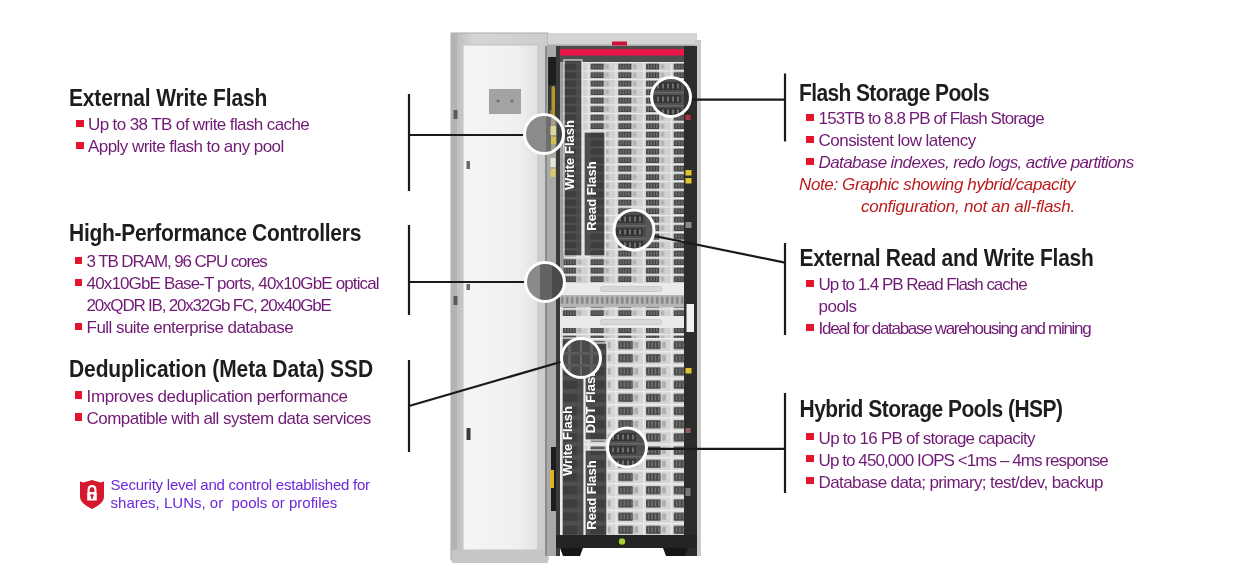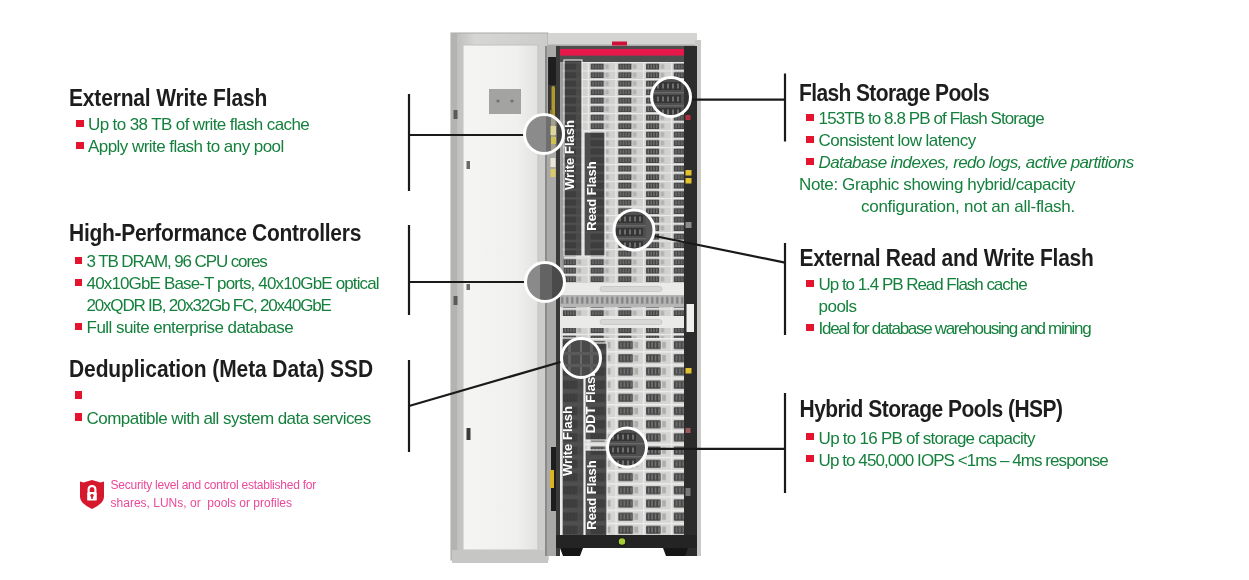--- a/index.html
+++ b/index.html
@@ -1,27 +1,27 @@
 <!DOCTYPE html>
 <html><head>
 <meta charset="utf-8">
 <style>
   html,body{margin:0;padding:0;}
   body{width:1249px;height:580px;position:relative;background:#ffffff;
        font-family:"Liberation Sans", sans-serif;overflow:hidden;}
   .abs{position:absolute;}
   h3{margin:0;font-weight:bold;color:#1d1d1d;font-size:21px;line-height:22px;white-space:nowrap;
      transform:scaleY(1.17);transform-origin:0 18.3px;}
-  .blk{line-height:22px;font-size:17px;color:#15803d;white-space:nowrap;}
+  .blk{line-height:22px;font-size:17px;color:#701a75;white-space:nowrap;}
   .ln{height:22px;}
   .sq{display:inline-block;width:7.3px;height:7.3px;background:#e4132e;position:relative;top:-3.2px;}
   .sqL{margin-right:4.3px;}
   .sqR{margin-right:5px;}
   .ind{display:inline-block;}
-  .note{color:#15803d;}
+  .note{font-style:italic;color:#b91c1c;}
 </style>
 </head>
 <body>
 
 <svg class="abs" style="left:0;top:0" width="1249" height="580" viewBox="0 0 1249 580">
   <defs>
     <linearGradient id="doorpan" x1="0" y1="0" x2="1" y2="0">
       <stop offset="0" stop-color="#f5f5f3"></stop>
       <stop offset="0.72" stop-color="#f0f0ee"></stop>
       <stop offset="1" stop-color="#e2e2e0"></stop>
@@ -313,25 +313,25 @@
 <h3 class="abs" style="left:69px;top:223.2px;letter-spacing:-0.28px;">High-Performance Controllers</h3>
 <div class="abs blk" style="left:75px;top:251.1px;">
   <div class="ln"><span class="sq sqL"></span><span style="letter-spacing:-1.11px;">3 TB DRAM, 96 CPU cores</span></div>
   <div class="ln"><span class="sq sqL"></span><span style="letter-spacing:-0.86px;">40x10GbE Base-T ports, 40x10GbE optical</span></div>
   <div class="ln"><span class="ind" style="width:11.6px;"></span><span style="letter-spacing:-1.21px;">20xQDR IB, 20x32Gb FC, 20x40GbE</span></div>
   <div class="ln"><span class="sq sqL"></span><span style="letter-spacing:-0.55px;">Full suite enterprise database</span></div>
 </div>
 
 <h3 class="abs" style="left:69px;top:359.1px;letter-spacing:-0.10px;">Deduplication (Meta Data) SSD</h3>
 <div class="abs blk" style="left:75px;top:385.8px;">
-  <div class="ln"><span class="sq sqL"></span></div>
+  <div class="ln"><span class="sq sqL"></span><span style="letter-spacing:-0.41px;">Improves deduplication performance</span></div>
   <div class="ln"><span class="sq sqL"></span><span style="letter-spacing:-0.55px;">Compatible with all system data services</span></div>
 </div>
 
-<div class="abs" style="left:110.6px;top:476.3px;font-size:12px;line-height:18px;color:#ec4899;white-space:nowrap;">
+<div class="abs" style="left:110.6px;top:476.3px;font-size:15px;line-height:18px;color:#6d28d9;white-space:nowrap;">
   <div style="letter-spacing:-0.24px;">Security level and control established for</div>
   <div style="letter-spacing:0px;">shares, LUNs, or&nbsp; pools or profiles</div>
 </div>
 
 <h3 class="abs" style="left:799px;top:82.7px;letter-spacing:-0.62px;">Flash Storage Pools</h3>
 <div class="abs blk" style="left:806.3px;top:108.3px;">
   <div class="ln"><span class="sq sqR"></span><span style="letter-spacing:-0.91px;">153TB to 8.8 PB of Flash Storage</span></div>
   <div class="ln"><span class="sq sqR"></span><span style="letter-spacing:-0.55px;">Consistent low latency</span></div>
   <div class="ln"><span class="sq sqR"></span><span style="letter-spacing:-0.61px;font-style:italic;">Database indexes, redo logs, active partitions</span></div>
 </div>
@@ -344,13 +344,14 @@
 <div class="abs blk" style="left:806.3px;top:274.1px;">
   <div class="ln"><span class="sq sqR"></span><span style="letter-spacing:-1.04px;">Up to 1.4 PB Read Flash cache</span></div>
   <div class="ln"><span class="ind" style="width:12.3px;"></span><span style="letter-spacing:-0.55px;margin-top:16px;">pools</span></div>
   <div class="ln"><span class="sq sqR"></span><span style="letter-spacing:-1.30px;">Ideal for database warehousing and mining</span></div>
 </div>
 
 <h3 class="abs" style="left:799.5px;top:398.7px;letter-spacing:-0.52px;">Hybrid Storage Pools (HSP)</h3>
 <div class="abs blk" style="left:806.3px;top:427.6px;">
   <div class="ln"><span class="sq sqR"></span><span style="letter-spacing:-0.74px;">Up to 16 PB of storage capacity</span></div>
   <div class="ln"><span class="sq sqR"></span><span style="letter-spacing:-0.93px;">Up to 450,000 IOPS &lt;1ms – 4ms response</span></div>
+  <div class="ln"><span class="sq sqR"></span><span style="letter-spacing:-0.61px;">Database data; primary; test/dev, backup</span></div>
 </div>
 
 </body></html>

